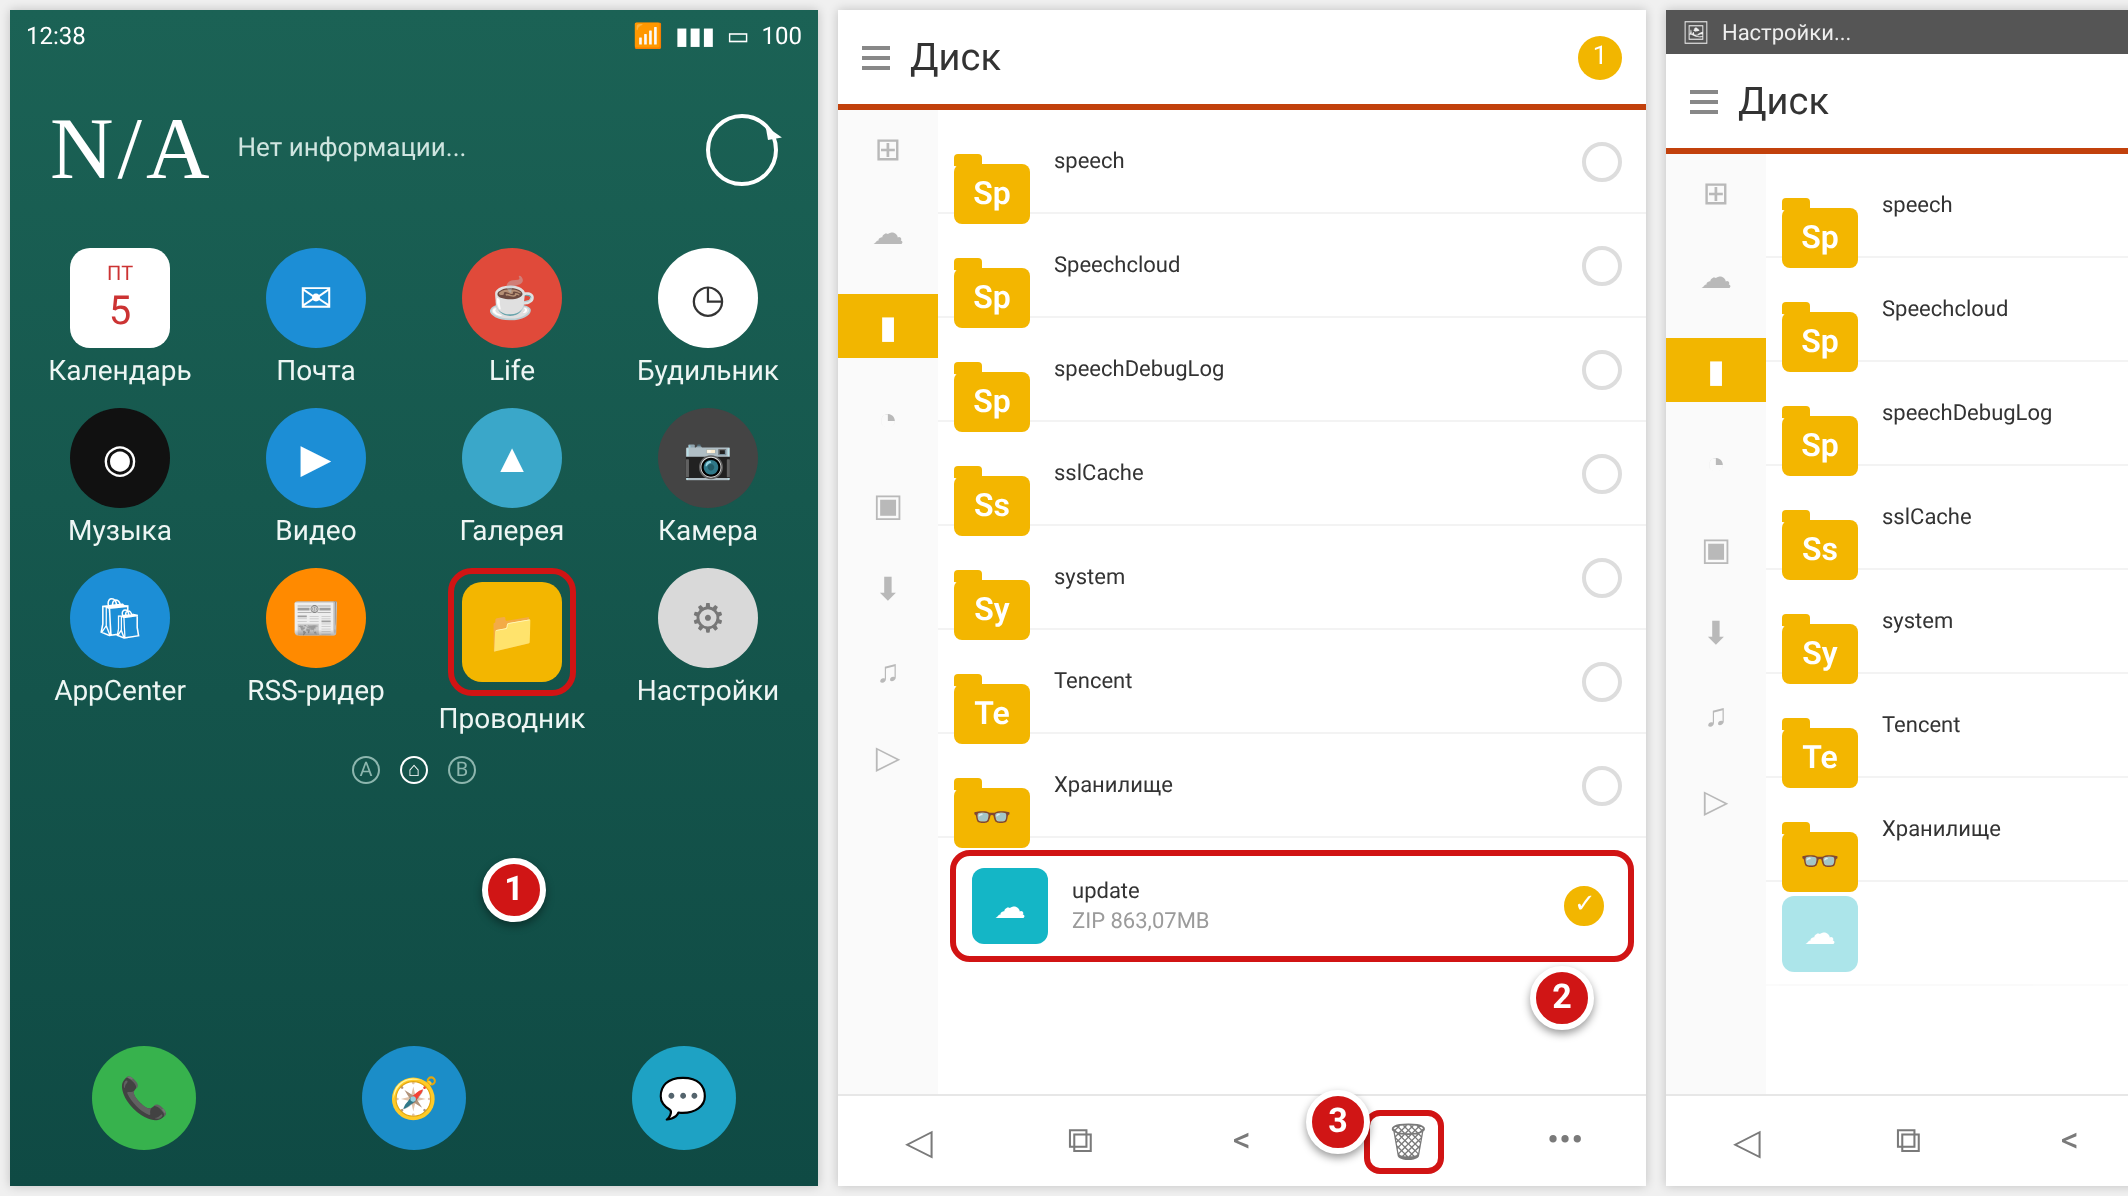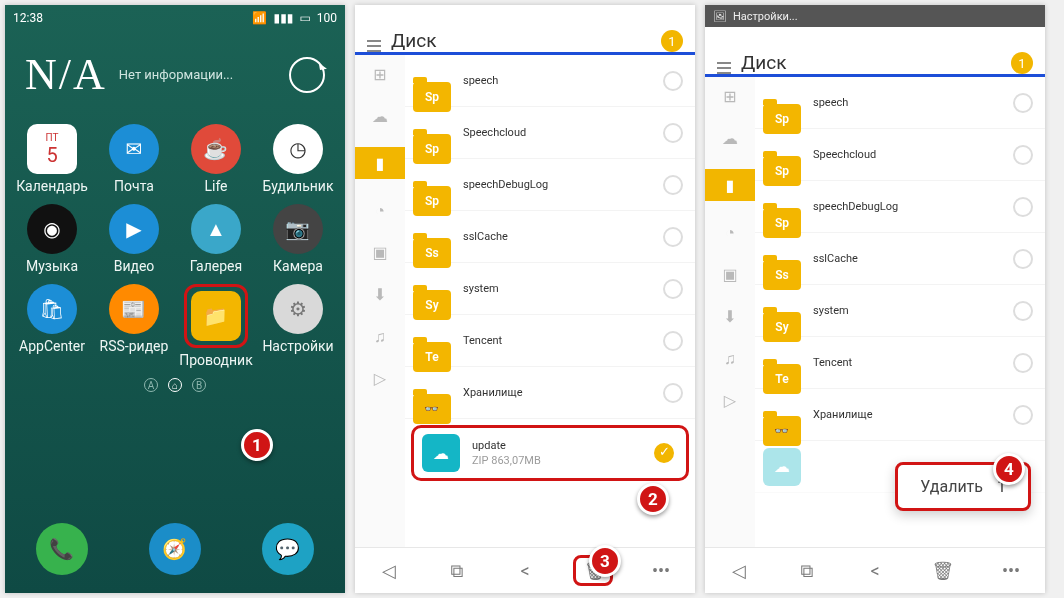--- a/index.html
+++ b/index.html
@@ -7,21 +7,21 @@
     background: #f0f0f0;
     font-family: Roboto, Arial, sans-serif;
     width: 1064px;
     height: 598px;
     display: flex;
     gap: 10px;
     padding: 5px;
     overflow: hidden;
   }
   .phone {
-    width: 340px;
+    width: 404px;
     height: 588px;
     background: #fff;
     box-shadow: 0 0 5px rgba(0,0,0,0.2);
     position: relative;
     flex-shrink: 0;
   }
   
   .phone.home {
     background: linear-gradient(180deg,#1b6255 0%,#0f4a44 100%);
     color:#fff;
@@ -76,22 +76,22 @@
     font-size:17px;font-weight:700;box-shadow:0 2px 4px rgba(0,0,0,.4);
   }
 
   
   .fm { display:flex; flex-direction:column;}
   .savingbar{
     height:22px;background:#555;color:#eee;font-size:11px;
     display:flex;align-items:center;gap:6px;padding:0 8px;
   }
   .fm-header{
-    height:50px;background:#fff;border-bottom:3px solid #1d4ed8;
-    display:flex;align-items:flex-end;padding:0 12px;gap:10px;
+    height:50px;background:#fff;border-bottom:3px solid #c2410c;
+    display:flex;align-items:center;padding:0 12px;gap:10px;
   }
   .hamburger{display:flex;flex-direction:column;gap:3px;}
   .hamburger span{width:14px;height:2px;background:#888;}
   .fm-title{font-size:19px;color:#333;flex:1;}
   .count-badge{
     width:22px;height:22px;border-radius:50%;background:#f2b600;
     color:#fff;font-size:13px;display:flex;align-items:center;justify-content:center;
   }
   .fm-body{flex:1;display:flex;overflow:hidden;}
   .fm-sidebar{
@@ -100,21 +100,21 @@
   }
   .fm-sidebar .sb{width:22px;height:22px;display:flex;align-items:center;justify-content:center;}
   .fm-sidebar .active{background:#f2b600;color:#fff;width:100%;height:32px;}
   .fm-list{flex:1;overflow-y:auto;}
   .item{
     display:flex;align-items:center;height:52px;padding:0 12px 0 8px;gap:12px;
     border-bottom:1px solid #f3f3f3;
   }
   .folder{
     width:38px;height:30px;background:#f3b600;border-radius:4px;position:relative;
-    display:flex;align-items:center;justify-content:center;font-size:12px;color:#fff;font-weight:600;margin-top:32px;
+    display:flex;align-items:center;justify-content:center;font-size:16px;color:#fff;font-weight:600;margin-top:32px;
   }
   .folder.tab:before{content:"";position:absolute;top:-5px;left:0;width:14px;height:6px;background:#f3b600;border-radius:2px 2px 0 0;}
   .folder.storage{color:#fff;}
   .zip{width:38px;height:38px;background:#14b6c6;border-radius:6px;display:flex;align-items:center;justify-content:center;color:#fff;font-size:16px;}
   .item .name{flex:1;font-size:11px;color:#333;}
   .item .sub{font-size:11px;color:#9b9b9b;display:block;margin-top:2px;}
   .radio{width:20px;height:20px;border:2px solid #ddd;border-radius:50%;}
   .radio.checked{background:#f2b600;border-color:#f2b600;position:relative;}
   .radio.checked:after{content:"✓";color:#fff;position:absolute;left:3px;top:-1px;font-size:13px;}
   .item.selected-hl{border:3px solid #d11414;border-radius:10px;margin:6px;height:56px;}

